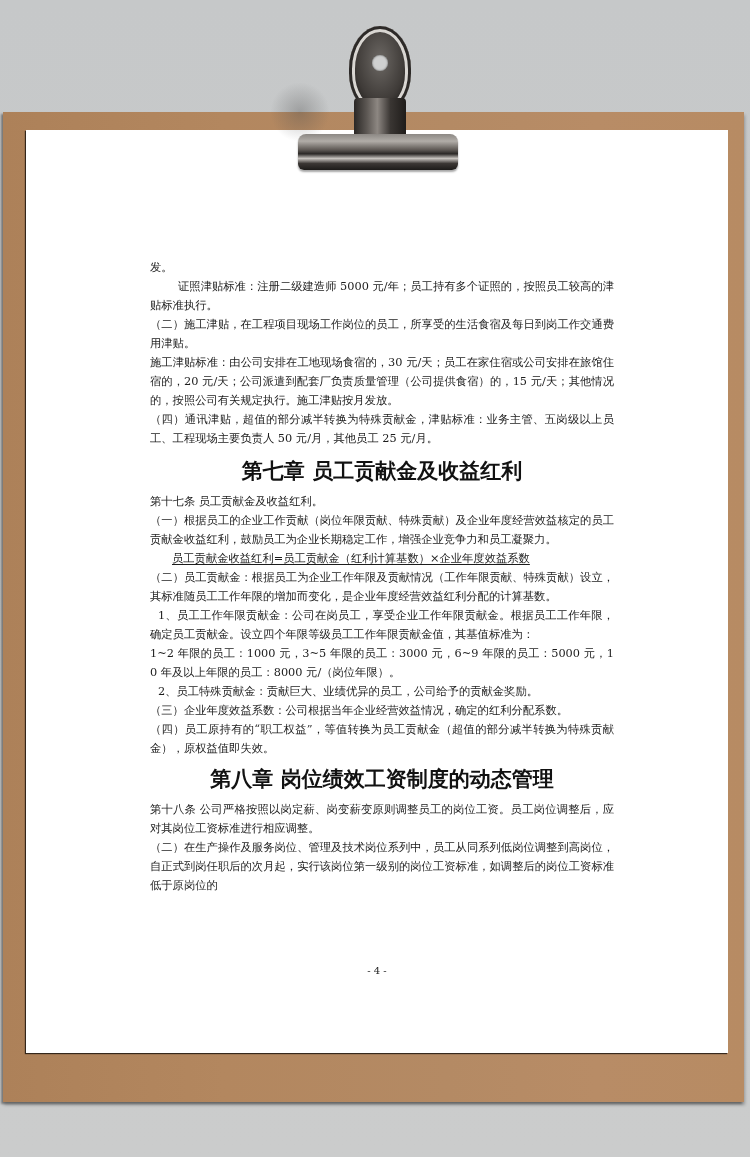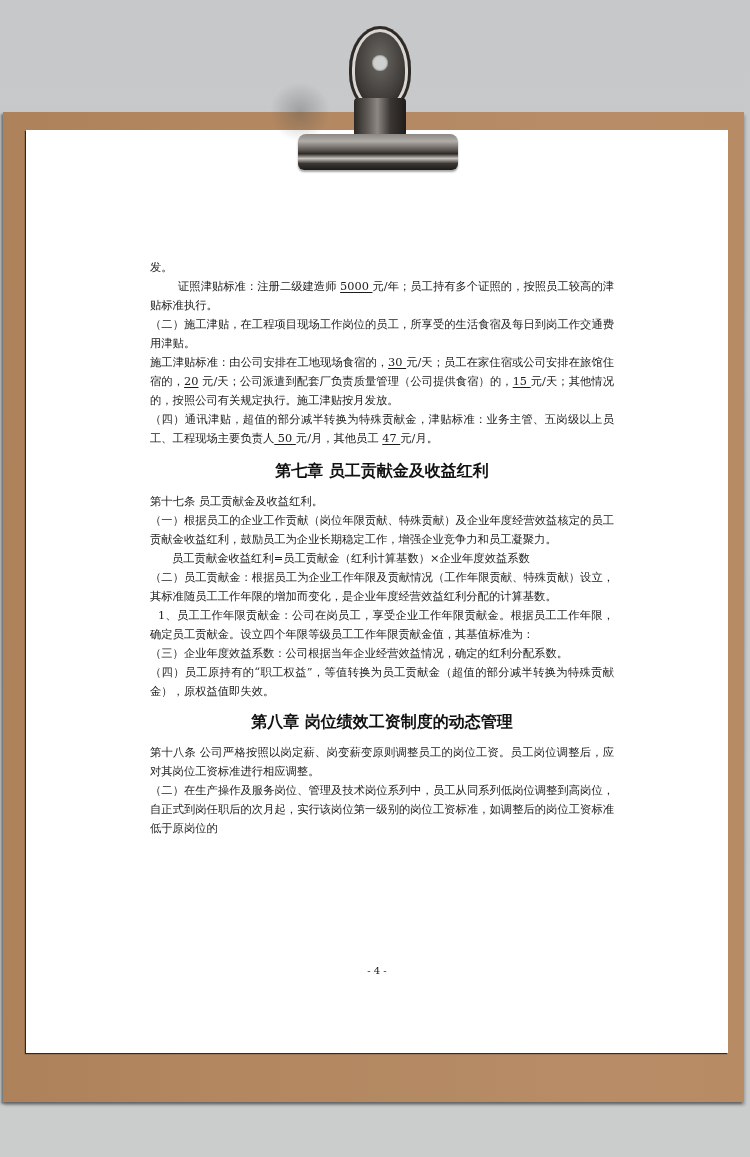--- a/index.html
+++ b/index.html
@@ -44,30 +44,30 @@
     background: linear-gradient(180deg, #8c8884 0%, #b1ada8 20%, #5a5551 45%, #2b2826 55%, #c8c4bf 68%, #3b3734 82%, #1d1b19 100%);
     box-shadow: 0 2px 2px rgba(0,0,0,0.35);
   }
   .content {
     position:absolute; left:150px; top:258px; width:464px;
     font-size:11.3px; line-height:19px; color:#1c1c1c;
   }
   .content p { margin:0; text-align:justify; text-align-last:left; word-break:break-all; }
   .indent2 { text-indent:28px; }
   .indent1 { text-indent:8px; }
-  .u { text-decoration:underline; text-underline-offset:2px; }
+  .u { text-underline-offset:2px; }
   .chapter {
     font-family: "DejaVu Sans", "Liberation Sans", sans-serif; font-weight:bold;
-    font-size:16px; text-align:center !important; text-align-last:center !important;
+    font-size:21px; text-align:center !important; text-align-last:center !important;
     color:#111; margin:0;
   }
   .ch7 { margin-top:12px !important; margin-bottom:10px !important; line-height:22px; }
   .ch8 { margin-top:10px !important; margin-bottom:10px !important; line-height:22px; }
   .formula { padding-left:22px; }
-  .formula span { text-underline-offset:2px; }
+  .formula span { text-decoration:underline; text-underline-offset:2px; }
   .page-num {
     position:absolute; left:26px; width:702px; top:965px;
     text-align:center; font-size:10px; color:#222;
     font-family: "DejaVu Serif", serif;
   }
 </style>
 </head>
 <body>
 
 <div class="board"></div>
@@ -80,28 +80,30 @@
   <div class="clip-hole"></div>
   <div class="clip-neck"></div>
   <div class="clip-bar"></div>
 </div>
 
 <div class="content">
   <p><span>发。</span></p>
   <p class="indent2"><span>证照津贴标准：注册二级建造师 </span><span class="u">5000 </span><span>元/年；员工持有多个证照的，按照员工较高的津贴标准执行。</span></p>
   <p><span>（二）施工津贴，在工程项目现场工作岗位的员工，所享受的生活食宿及每日到岗工作交通费用津贴。</span></p>
   <p><span>施工津贴标准：由公司安排在工地现场食宿的，</span><span class="u">30 </span><span>元/天；员工在家住宿或公司安排在旅馆住宿的，</span><span class="u">20</span><span> 元/天；公司派遣到配套厂负责质量管理（公司提供食宿）的，</span><span class="u">15 </span><span>元/天；其他情况的，按照公司有关规定执行。施工津贴按月发放。</span></p>
-  <p><span>（四）通讯津贴，超值的部分减半转换为特殊贡献金，津贴标准：业务主管、五岗级以上员工、工程现场主要负责人</span><span class="u"> 50 </span><span>元/月，其他员工 </span><span class="u">47 </span><span>元/月。</span></p>
+  <p><span>（四）通讯津贴，超值的部分减半转换为特殊贡献金，津贴标准：业务主管、五岗级以上员工、工程现场主要负责人</span><span class="u"> 50 </span><span>元/月，其他员工 </span><span class="u">25 </span><span>元/月。</span></p>
 
   <p class="chapter ch7">第七章  员工贡献金及收益红利</p>
   <p>第十七条   员工贡献金及收益红利。</p>
   <p>（一）根据员工的企业工作贡献（岗位年限贡献、特殊贡献）及企业年度经营效益核定的员工贡献金收益红利，鼓励员工为企业长期稳定工作，增强企业竞争力和员工凝聚力。</p>
   <p class="formula"><span>员工贡献金收益红利=员工贡献金（红利计算基数）×企业年度效益系数</span></p>
   <p>（二）员工贡献金：根据员工为企业工作年限及贡献情况（工作年限贡献、特殊贡献）设立，其标准随员工工作年限的增加而变化，是企业年度经营效益红利分配的计算基数。</p>
   <p class="indent1">1、员工工作年限贡献金：公司在岗员工，享受企业工作年限贡献金。根据员工工作年限，确定员工贡献金。设立四个年限等级员工工作年限贡献金值，其基值标准为：</p>
+  <p>1~2 年限的员工：1000 元，3~5 年限的员工：3000 元，6~9 年限的员工：5000 元，10 年及以上年限的员工：8000 元/（岗位年限）。</p>
+  <p class="indent1">2、员工特殊贡献金：贡献巨大、业绩优异的员工，公司给予的贡献金奖励。</p>
   <p>（三）企业年度效益系数：公司根据当年企业经营效益情况，确定的红利分配系数。</p>
   <p>（四）员工原持有的“职工权益”，等值转换为员工贡献金（超值的部分减半转换为特殊贡献金），原权益值即失效。</p>
 
   <p class="chapter ch8">第八章  岗位绩效工资制度的动态管理</p>
   <p>第十八条 公司严格按照以岗定薪、岗变薪变原则调整员工的岗位工资。员工岗位调整后，应对其岗位工资标准进行相应调整。</p>
   <p>（二）在生产操作及服务岗位、管理及技术岗位系列中，员工从同系列低岗位调整到高岗位，自正式到岗任职后的次月起，实行该岗位第一级别的岗位工资标准，如调整后的岗位工资标准低于原岗位的</p>
 </div>
 
 <div class="page-num">- 4 -</div>
 

